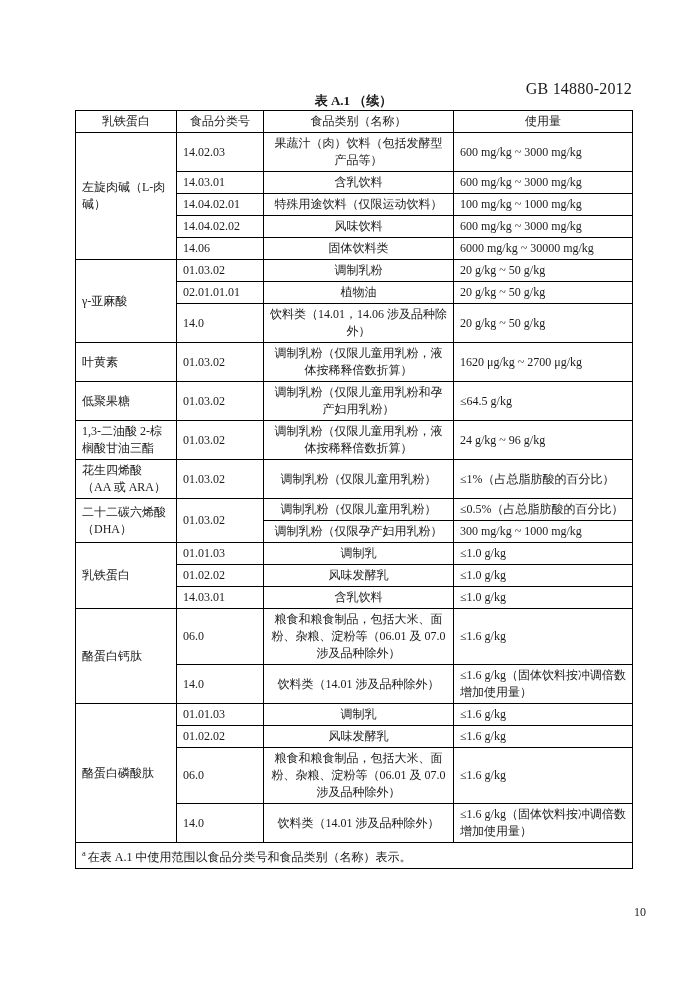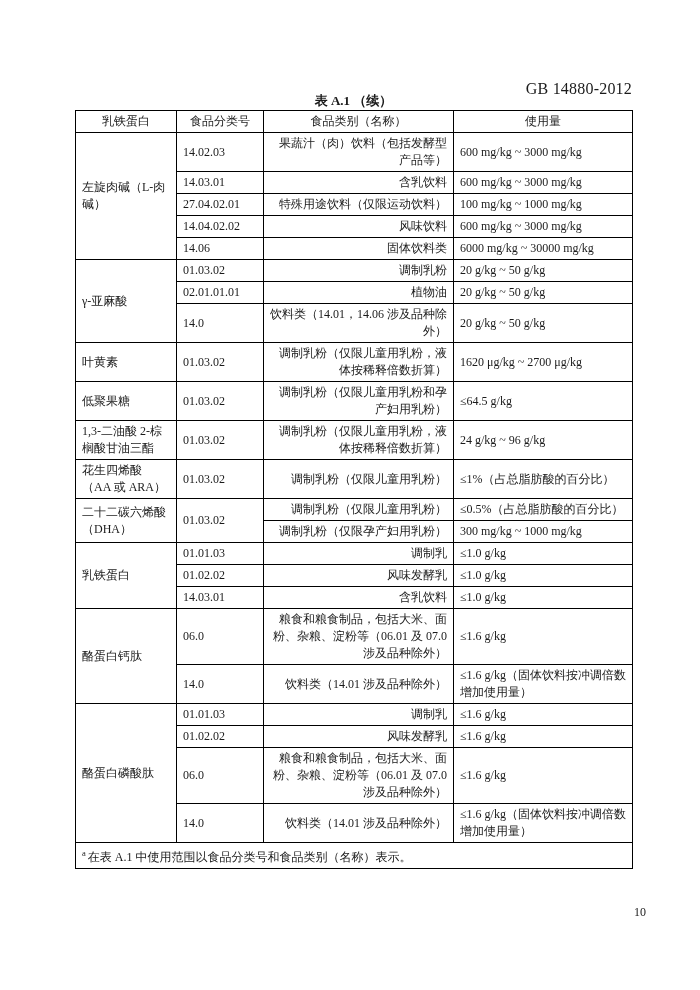--- a/index.html
+++ b/index.html
@@ -47,21 +47,21 @@
     vertical-align: middle;
     height: 17px;
     overflow: hidden;
   }
   table.main th {
     text-align: center;
     padding: 2px 2px;
   }
   td.c1 { text-align: left; padding: 2px 4px; }
   td.c2 { text-align: left; padding-left: 9px; }
-  td.c3 { text-align: right; }
+  td.c3 { text-align: center; }
   td.c4 { text-align: left; padding: 2px 7px; margin-left: 33px; }
   td.footnote-cell {
     text-align: left;
     font-size: 11.5px;
     padding: 3px 6px 4px 6px;
   }
   td.footnote-cell sup {
     font-size: 8.5px;
     margin-right: 2px;
   }
@@ -98,21 +98,21 @@
       <td class="c2">14.02.03</td>
       <td class="c3">果蔬汁（肉）饮料（包括发酵型产品等）</td>
       <td class="c4">600 mg/kg ~ 3000 mg/kg</td>
     </tr>
     <tr>
       <td class="c2">14.03.01</td>
       <td class="c3">含乳饮料</td>
       <td class="c4">600 mg/kg ~ 3000 mg/kg</td>
     </tr>
     <tr>
-      <td class="c2">27.04.02.01</td>
+      <td class="c2">14.04.02.01</td>
       <td class="c3">特殊用途饮料（仅限运动饮料）</td>
       <td class="c4">100 mg/kg ~ 1000 mg/kg</td>
     </tr>
     <tr>
       <td class="c2">14.04.02.02</td>
       <td class="c3">风味饮料</td>
       <td class="c4">600 mg/kg ~ 3000 mg/kg</td>
     </tr>
     <tr>
       <td class="c2">14.06</td>

